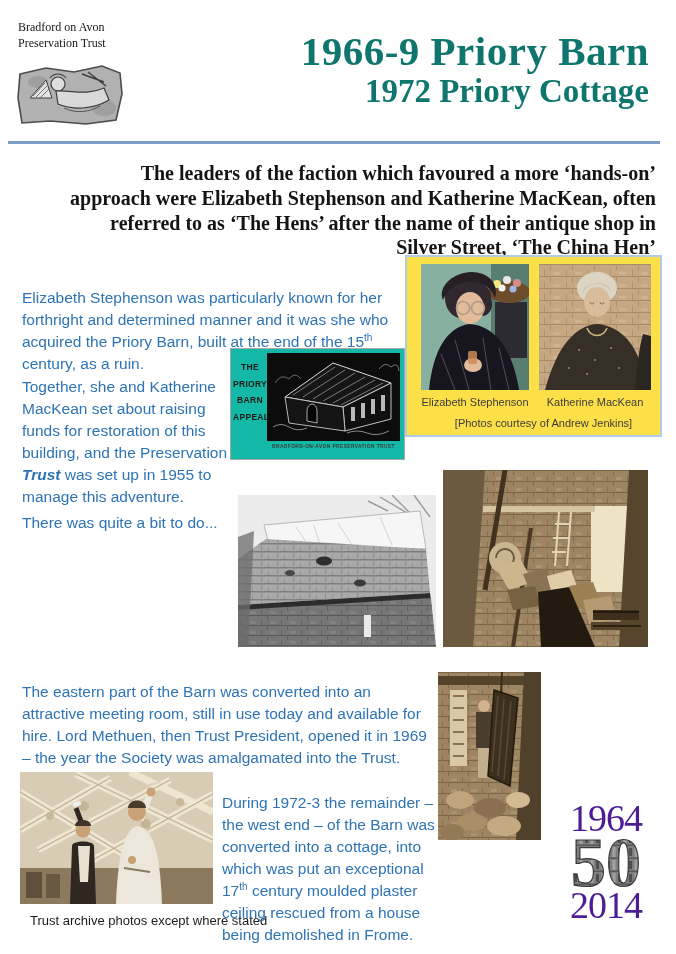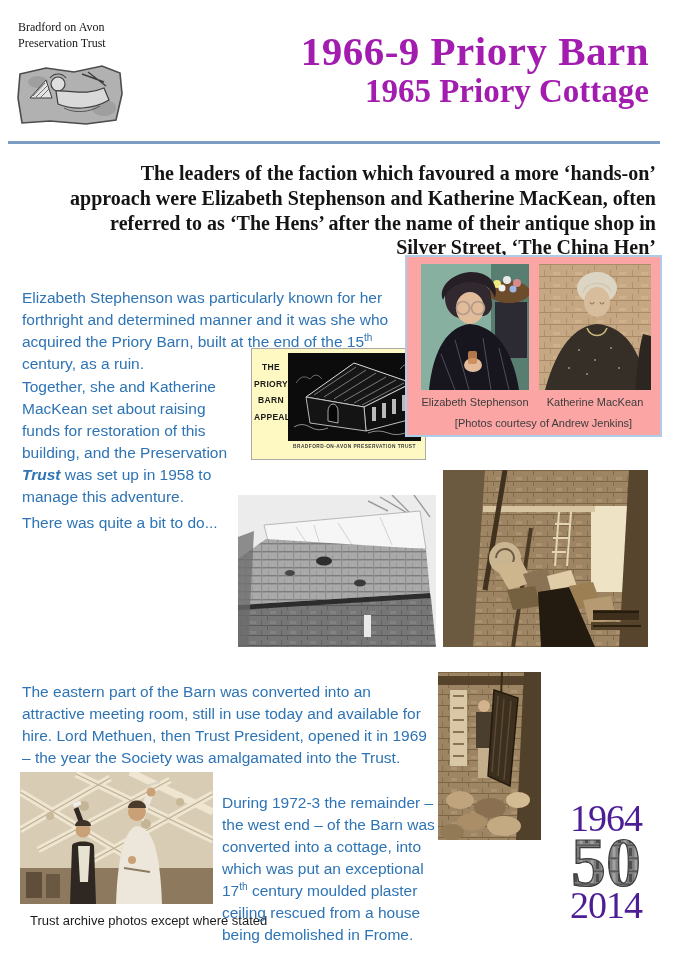--- a/index.html
+++ b/index.html
@@ -4,46 +4,46 @@
 <style>
   html,body{margin:0;padding:0;background:#fff;}
   .page{position:relative;width:676px;height:954px;background:#ffffff;overflow:hidden;
         font-family:"Liberation Sans",sans-serif;}
   .abs{position:absolute;}
   .serif{font-family:"Liberation Serif",serif;}
   .pre{white-space:pre-line;}
 
   .org-name{left:18px;top:20px;font-size:12px;line-height:1.3;color:#161616;}
   .logo{left:16px;top:64px;width:108px;height:62px;}
-  .title{right:27px;top:30px;text-align:right;color:#a21caf;font-weight:bold;}
+  .title{right:27px;top:30px;text-align:right;color:#0f766e;font-weight:bold;}
   .title .l1{font-size:41px;line-height:1.05;letter-spacing:.5px;}
   .title .l2{font-size:33px;line-height:1.1;}
   .divider{left:8px;top:141px;width:652px;height:3px;background:#7d9dc2;}
 
   .intro{left:20px;top:161px;width:636px;font-weight:bold;font-size:20px;
          line-height:1.24;color:#141414;text-align:right;}
 
   .blue{color:#2e74b5;font-size:15.5px;line-height:1.42;}
   .para1{left:22px;top:271px;width:410px;}
   .para2{left:22px;top:360px;width:215px;}
   .para2 .emph{font-weight:bold;font-style:italic;}
   .para3{left:22px;top:496px;width:300px;}
   .eastern{left:22px;top:665px;width:430px;}
   .during{left:222px;top:776px;width:220px;}
   sup{font-size:10px;vertical-align:super;line-height:0;}
 
-  .leaflet{left:230px;top:348px;width:173px;height:110px;background:#fef9c3;
-           border:1px solid #a9a9a9;margin-left:21px;}
+  .leaflet{left:230px;top:348px;width:173px;height:110px;background:#14b8a6;
+           border:1px solid #a9a9a9;}
   .leaflet-title{left:2px;top:10px;width:34px;text-align:center;font-weight:bold;
                  font-size:8.5px;line-height:1.95;color:#1a1a1a;letter-spacing:.3px;}
   .leaflet-art{left:36px;top:4px;width:133px;height:88px;}
   .leaflet-caption{left:36px;top:95px;width:133px;text-align:center;font-size:4.8px;
                    letter-spacing:.45px;color:#3a3a3a;font-weight:bold;}
 
-  .pbox{left:405px;top:255px;width:253px;height:178px;border:2px solid #aecbe8;background:#fca5a5;}
+  .pbox{left:405px;top:255px;width:253px;height:178px;border:2px solid #aecbe8;background:#fde047;}
   .ph-e{left:14px;top:7px;width:108px;height:126px;}
   .ph-k{left:132px;top:7px;width:112px;height:126px;}
   .pb-cap{top:139px;font-size:11px;color:#3c3c3c;text-align:center;}
   .pb-cap.e{left:14px;width:108px;}
   .pb-cap.k{left:132px;width:112px;}
   .pb-credit{left:0;top:160px;width:273px;text-align:center;font-size:11px;color:#3c3c3c;}
 
   .roof{left:238px;top:495px;width:198px;height:152px;}
   .interior{left:443px;top:470px;width:205px;height:177px;}
   .ceiling{left:20px;top:772px;width:193px;height:132px;}
@@ -107,38 +107,38 @@
     <path d="M14,34 L30,16 L36,34 Z" fill="#e3e3e3" stroke="#3e3e3e" stroke-width="1"></path>
     <path d="M17,32 L29,19 M20,33 L31,22 M24,34 L33,25" stroke="#555" stroke-width=".8" fill="none"></path>
     <circle cx="42" cy="20" r="7" fill="#dedede" stroke="#3e3e3e" stroke-width="1.2"></circle>
     <path d="M34,14 A10,10 0 0 1 50,14" fill="none" stroke="#3e3e3e" stroke-width="1.2"></path>
     <path d="M40,27 C56,26 70,32 88,24 L93,36 C76,46 56,46 42,40 Z" fill="#d9d9d9" stroke="#3e3e3e" stroke-width="1.2"></path>
     <path d="M66,10 L88,18 M72,8 L90,22" stroke="#3e3e3e" stroke-width="1.4"></path>
     <path d="M48,44 C60,50 74,48 84,42" fill="none" stroke="#565656" stroke-width="1"></path>
   </svg>
   <div class="abs title serif">
     <div class="l1">1966-9 Priory Barn</div>
-    <div class="l2">1965 Priory Cottage</div>
+    <div class="l2">1972 Priory Cottage</div>
   </div>
   <div class="abs divider"></div>
 
   <div class="abs intro serif pre">The leaders of the faction which favoured a more ‘hands-on’
 approach were Elizabeth Stephenson and Katherine MacKean, often
 referred to as ‘The Hens’ after the name of their antique shop in
 Silver Street, ‘The China Hen’</div>
 
   <p class="abs blue para1 pre"><span>Elizabeth Stephenson was particularly known for her
 forthright and determined manner and it was she who
 acquired the Priory Barn, built at the end of the 15</span><sup>th</sup><span>
 century, as a ruin.</span></p>
   <p class="abs blue para2 pre"><span>Together, she and Katherine
 MacKean set about raising
 funds for restoration of this
 building, and the Preservation
-</span><span class="emph">Trust</span><span> was set up in 1958 to
+</span><span class="emph">Trust</span><span> was set up in 1955 to
 manage this adventure.</span></p>
   <p class="abs blue para3">There was quite a bit to do...</p>
 
   <div class="abs leaflet">
     <div class="abs leaflet-title">
       <div>THE</div>
       <div>PRIORY</div>
       <div>BARN</div>
       <div>APPEAL</div>
     </div>

